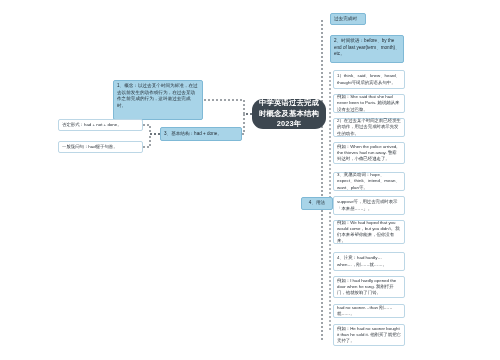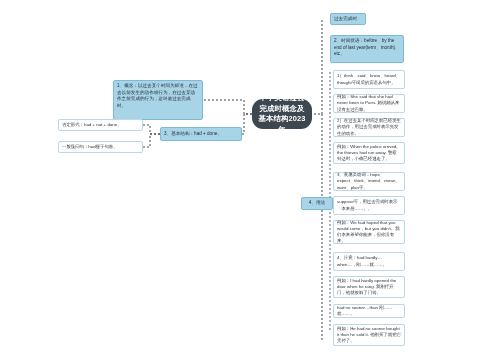--- a/index.html
+++ b/index.html
@@ -90,21 +90,21 @@
 
     <path d="M160 134 L150 134 L150 125 L143 125" stroke="#3d4750" stroke-width="1" fill="none" stroke-dasharray="2 2"></path>
     <path d="M160 134 L150 134 L150 147 L143 147" stroke="#3d4750" stroke-width="1" fill="none" stroke-dasharray="2 2"></path>
 
     <path d="M314 114 L322 114 L322 20" stroke="#3d4750" stroke-width="1" fill="none" stroke-dasharray="2 2"></path>
     <path d="M322 114 L322 340" stroke="#3d4750" stroke-width="1" fill="none" stroke-dasharray="2 2"></path>
 
     <path d="M330 72 L330 330" stroke="#3d4750" stroke-width="0.8" fill="none" stroke-dasharray="2 2"></path>
   </svg>
 
-  <div class="node root" style="left:252px; top:99px; width:60px; height:30px;">中学英语过去完成时概念及基本结构2023年</div>
+  <div class="node root" style="left:252px; top:99px; width:74px; height:30px;">中学英语过去完成时概念及基本结构2023年</div>
 
   <div class="node blue" style="left:113px; top:80px; width:90px; height:40px;">1、概念：以过去某个时间为标准，在过去以前发生的动作或行为，在过去某动作之前完成的行为，这叫做过去完成时。</div>
 
   <div class="node blue center-v" style="left:160px; top:127px; width:82px; height:14px;">3、基本结构：had + done。</div>
 
   <div class="node white" style="left:58px; top:119px; width:85px; height:12px;">否定形式：had + not + done。</div>
 
   <div class="node white" style="left:58px; top:141px; width:85px; height:12px;">一般疑问句：had提于句首。</div>
 
   <div class="node blue center-v" style="left:330px; top:13px; width:36px; height:12px;">过去完成时</div>

